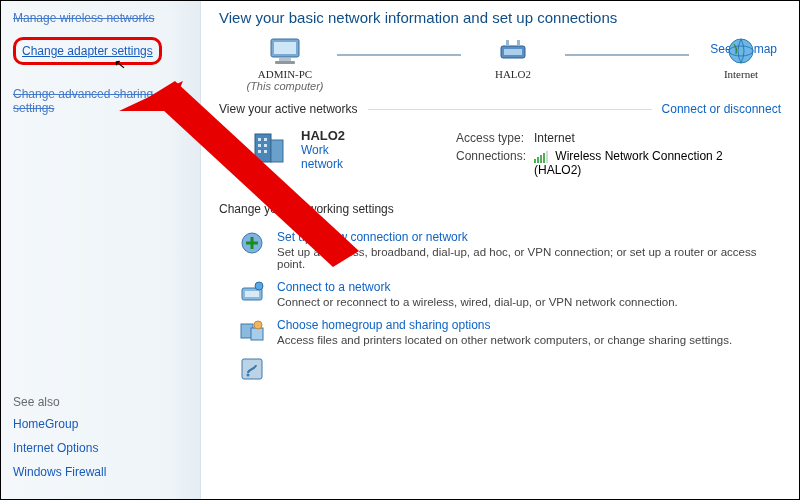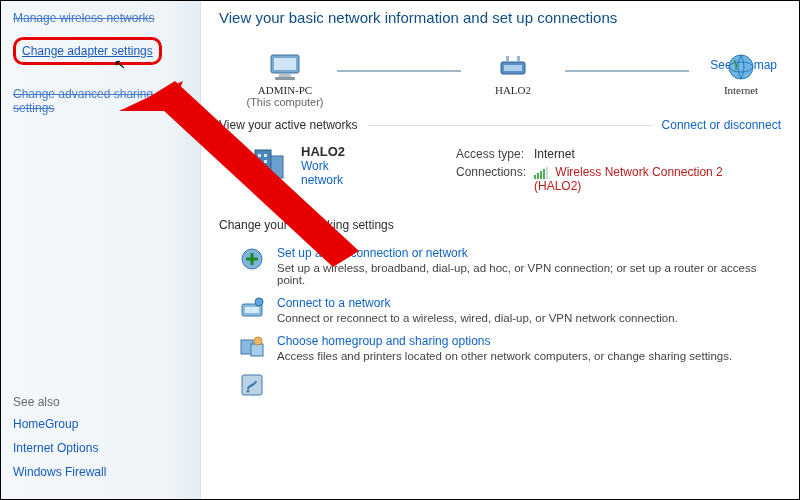--- a/index.html
+++ b/index.html
@@ -58,39 +58,39 @@
   
   .main {
     flex: 1;
     padding: 8px 18px 12px 18px;
     position: relative;
     color:#2c2c2c;
   }
   .main-title {
     color:#0f4e87;
     font-size: 15px;
-    margin-bottom: 26px;
+    margin-bottom: 10px;
   }
   .map-row {
     display: flex;
     align-items: center;
     gap: 6px;
     margin: 6px 0 6px 26px;
     position: relative;
   }
   .node {
     display:flex;
     flex-direction:column;
     align-items:center;
     font-size:11px;
     color:#2c2c2c;
     min-width:80px;
   }
   .node .label { margin-top:2px;font-family:Liberation Serif, serif; }
-  .node .sublabel { color:#666; font-size:11px; }
+  .node .sublabel { color:#666; font-size:11px;font-style:italic; }
   .dash-line {
     flex:1;
     height:0;
     border-top: 2px solid #9fb6c9;
     margin: 0 6px 18px 6px;
     min-width: 70px;
   }
   .see-full-map {
     position:absolute;
     right:4px;
@@ -120,21 +120,21 @@
     display:flex;
     gap:80px;
     padding: 4px 0 8px 30px;
   }
   .net-block { display:flex; gap:12px; align-items:flex-start; }
   .net-name { font-weight:bold; font-size:13px; color:#2c2c2c; }
   .net-type { color:#0f64c4; font-size:12px; cursor:pointer; }
   .net-props { font-size:12px; }
   .net-props td { padding: 1px 6px 1px 0; vertical-align:top; }
   .net-props .key { color:#444; }
-  .net-props .val-link { color:#b91c1c; cursor:pointer; }
+  .net-props .val-link { color:#000000; cursor:pointer; }
   .settings-title { margin: 14px 0 8px 0; font-size:12px; color:#2c2c2c; }
   .setting-item {
     display:flex;
     gap:12px;
     padding: 6px 0 4px 20px;
   }
   .setting-item .icon-box {
     width:26px; height:26px; flex-shrink:0;
     display:flex; align-items:center; justify-content:center;
   }

